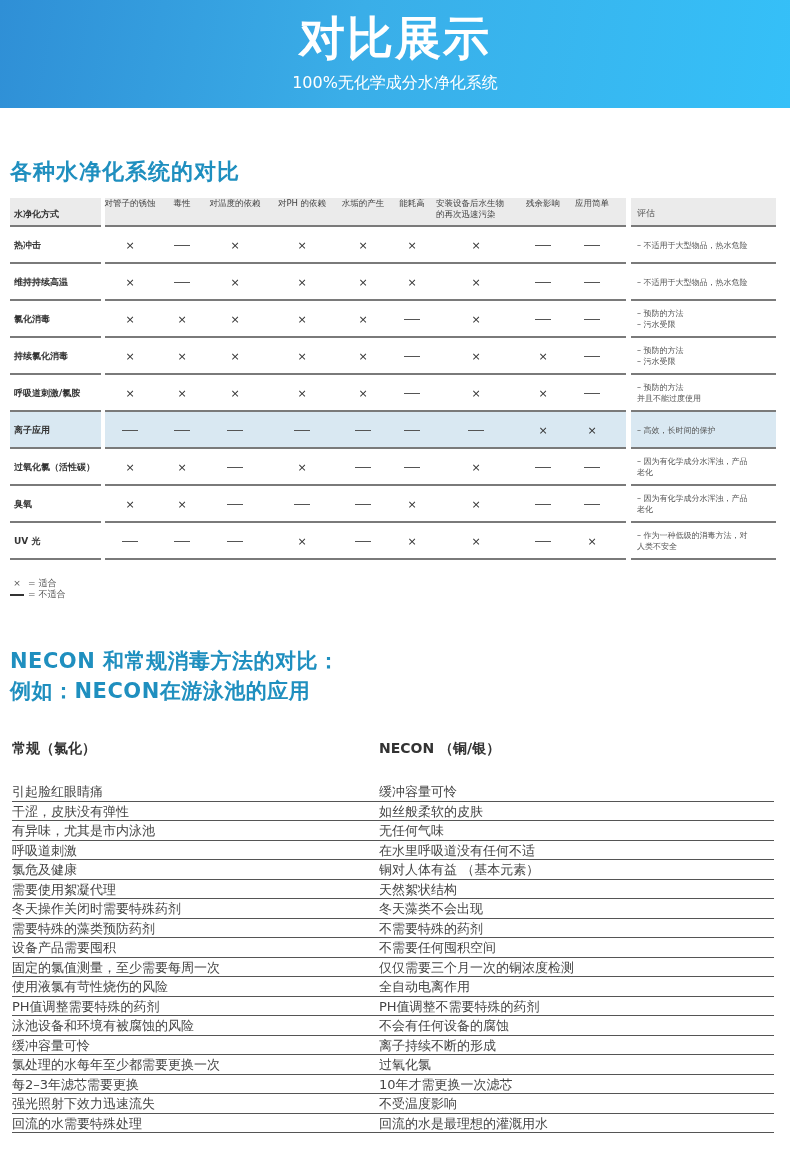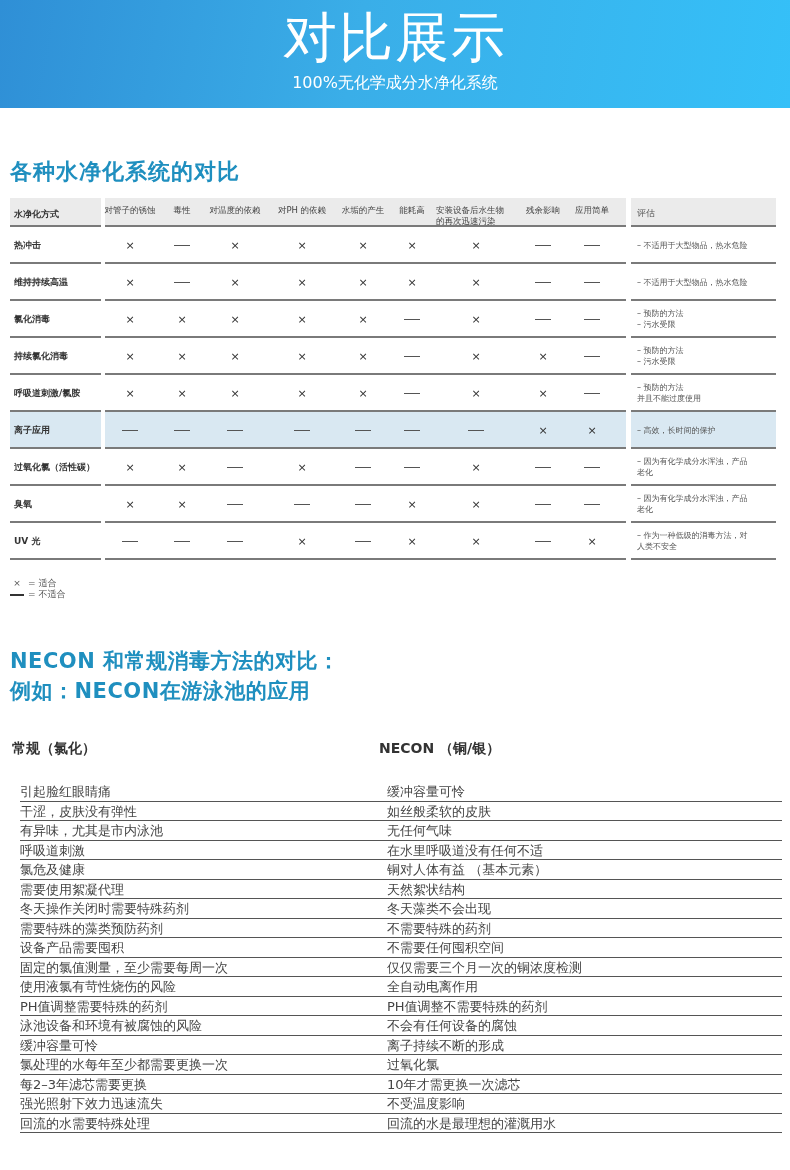--- a/index.html
+++ b/index.html
@@ -8,21 +8,21 @@
     font-family: "DejaVu Sans", "Liberation Sans", sans-serif;
     color: #333; overflow: hidden; position: relative;
   }
   .banner {
     position: absolute; left: 0; top: 0; width: 790px; height: 108px;
     background: linear-gradient(100deg, #2f8fd6 0%, #3aaee8 45%, #35c0f8 100%);
     text-align: center; color: #fff;
   }
   .banner .title {
     position: absolute; left: 0; right: 0; top: 10px;
-    font-size: 54px; font-weight: normal; letter-spacing: 2px; line-height: 56px;
+    font-size: 46px; font-weight: bold; letter-spacing: 2px; line-height: 56px;
   }
   .banner .subtitle {
     position: absolute; left: 0; right: 0; top: 72px;
     font-size: 16px; line-height: 22px;
   }
   .sec-title {
     position: absolute; left: 10px; color: #1f8fbf; font-weight: bold;
   }
   .sec1-title { top: 157px; font-size: 22px; line-height: 30px; letter-spacing: 1px; }
 
@@ -34,39 +34,39 @@
   .trow .c0 { left: 0; width: 91px; border-bottom: 2px solid #7a7a7a; }
   .trow .cmid { left: 95px; width: 521px; border-bottom: 2px solid #7a7a7a; }
   .trow .ceval { left: 621px; width: 145px; border-bottom: 2px solid #7a7a7a; }
   .trow.head .c0, .trow.head .cmid, .trow.head .ceval { background: #ebebeb; }
   .trow.hl .c0, .trow.hl .cmid, .trow.hl .ceval { background: #d9e8f2; }
   .c0 span { position: absolute; left: 4px; top: 50%; transform: translateY(-50%); font-size: 9px; font-weight: bold; color: #333; white-space: nowrap; }
   .trow.head .c0 span { top: 10px; transform: none; }
   .ceval .ev { position: absolute; left: 6px; top: 50%; transform: translateY(-50%); font-size: 8px; line-height: 11px; color: #555; white-space: pre-line; width: 140px; }
   .trow.head .ceval .ev { top: 10px; transform: none; font-size: 9px; }
   .cell { position: absolute; top: 0; bottom: 0; text-align: center; font-size: 9px; color: #444; }
-  .trow.head .cell { padding-top: 7px; line-height: 11px; font-size: 8.5px; }
+  .trow.head .cell { padding-top: 0; line-height: 11px; font-size: 8.5px; }
   .cell .mark-x { position: absolute; left: 0; right: 0; top: 50%; transform: translateY(-50%); font-size: 11px; color: #333; }
   .cell .mark-dash { position: absolute; left: 50%; top: 50%; width: 16px; height: 1.5px; margin-left: -8px; background: #555; }
 
   .legend { position: absolute; left: 10px; top: 578px; font-size: 9px; color: #555; line-height: 11px; }
   .legend .row { display: flex; align-items: center; gap: 4px; }
   .legend .lx { width: 14px; text-align: center; font-size: 9px; }
   .legend .ld { width: 14px; height: 2px; background: #333; }
 
   .sec2-title { top: 646px; font-size: 21px; line-height: 30px; letter-spacing: 0.5px; }
   .sec2-title div { white-space: nowrap; }
 
   
   .ntbl { position: absolute; left: 12px; top: 740px; width: 762px; }
   .nhead { position: relative; height: 24px; }
   .nhead span { position: absolute; top: 0; font-size: 14px; font-weight: bold; color: #333; }
   .nhead .l { left: 0; }
   .nhead .r { left: 367px; }
-  .nbody { position: absolute; top: 42px; left: 8px; width: 762px; }
+  .nbody { position: absolute; top: 42px; left: 0; width: 762px; }
   .nrow { position: relative; height: 19.5px; border-bottom: 1.5px solid #555; }
   .nrow span { position: absolute; top: 1px; font-size: 13px; line-height: 17px; color: #444; white-space: nowrap; }
   .nrow .l { left: 0; }
   .nrow .r { left: 367px; }
 </style>
 </head>
 <body>
 
 <div class="banner">
   <div class="title">对比展示</div>

